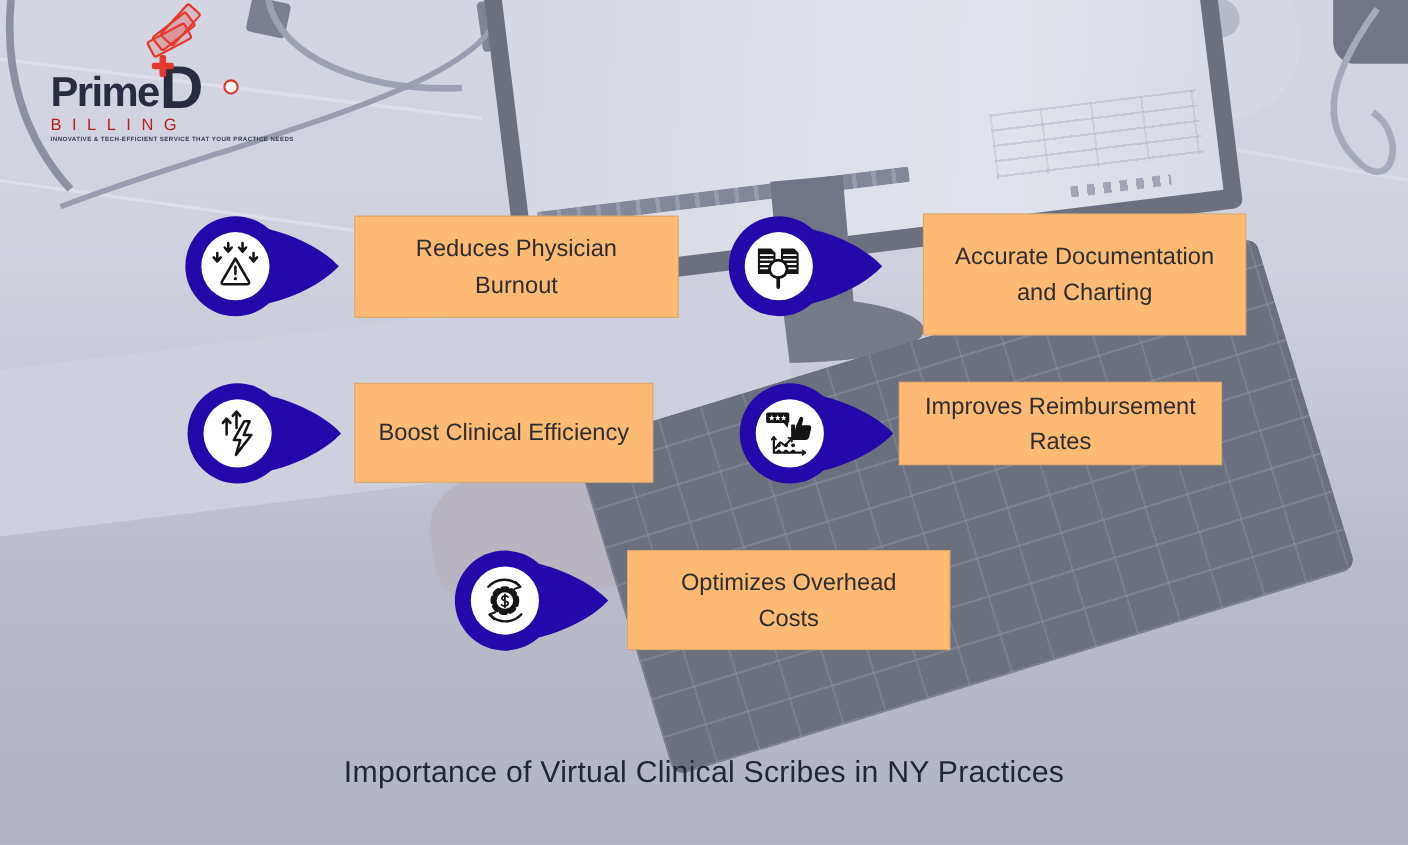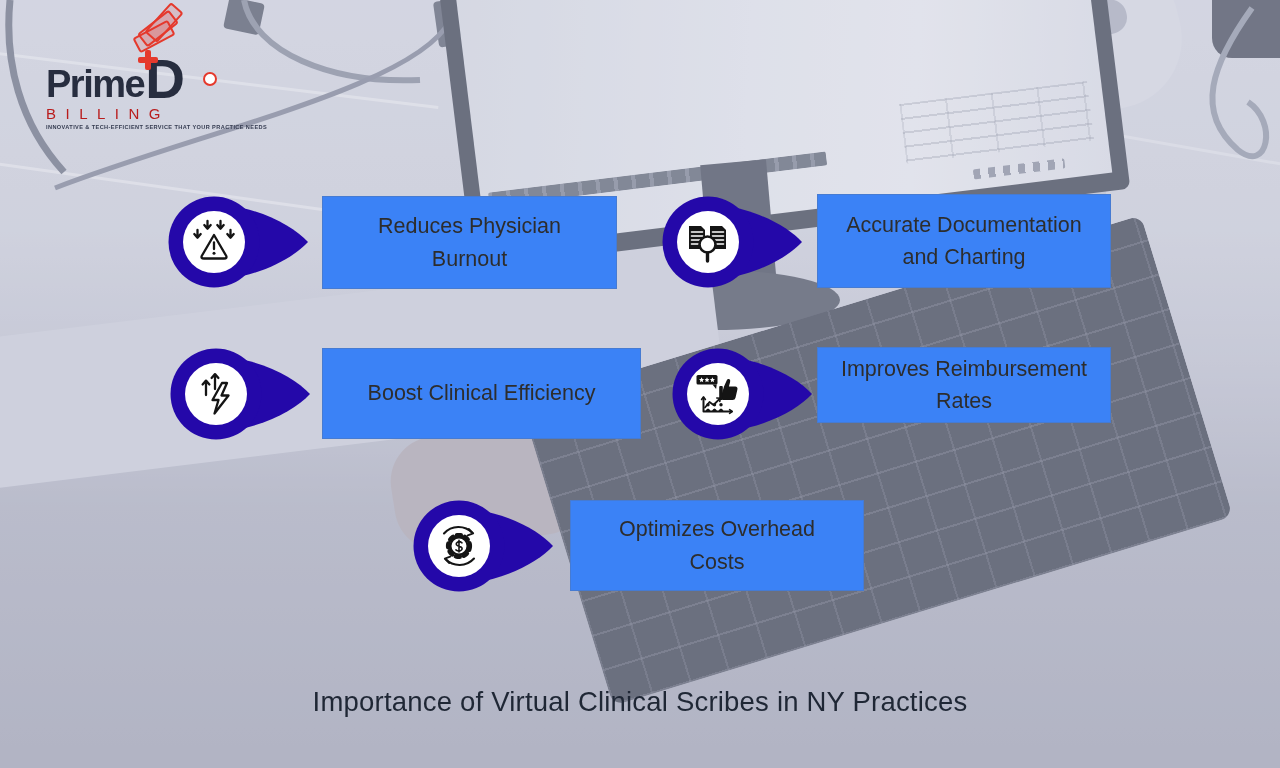--- a/index.html
+++ b/index.html
@@ -58,21 +58,21 @@
   .c3{left:24px;top:0px;transform:rotate(-48deg);}
   .logo-cross{position:absolute;left:92px;top:-8px;width:20px;height:20px;}
   .logo-cross::before{content:"";position:absolute;left:7px;top:0;width:6px;height:20px;background:#e5392c;border-radius:2px;}
   .logo-cross::after{content:"";position:absolute;left:0;top:7px;width:20px;height:6px;background:#e5392c;border-radius:2px;}
   .logo-scope{position:absolute;right:4px;top:14px;width:10px;height:10px;border:2px solid #e5392c;border-radius:50%;background:#fff;}
   .logo-billing{font-size:15px;color:#b91c1c;letter-spacing:9.5px;margin-top:4px;font-weight:500;}
   .logo-tagline{font-size:5.6px;color:#343b50;letter-spacing:.4px;margin-top:2px;white-space:nowrap;font-weight:bold;}
   
   .callout{position:absolute;}
   .pin{position:absolute;}
-  .box{position:absolute;background:#3b82f6;border:1px solid rgba(110,100,80,.22);
+  .box{position:absolute;background:#fdba74;border:1px solid rgba(110,100,80,.22);
     display:flex;align-items:center;justify-content:center;text-align:center;
     color:#2d2d2d;font-size:21.5px;line-height:1.5;padding:6px 18px;box-sizing:border-box;}
   .ic{stroke:#141414;stroke-width:2.3;fill:none;stroke-linecap:round;stroke-linejoin:round;}
   .ic .fill{fill:#141414;stroke:none;}
   .ic .wline{stroke:#fff;stroke-width:1.6;}
   
   #title{position:absolute;left:0;right:0;top:686px;text-align:center;
     font-size:27.5px;font-weight:500;color:#1f2735;letter-spacing:.2px;}
 </style>
 </head>
@@ -162,35 +162,35 @@
             <line x1="7.5" y1="26" x2="18.5" y2="26"></line>
           <line x1="28.5" y1="14" x2="39.5" y2="14"></line>
             <line x1="28.5" y1="18" x2="39.5" y2="18"></line>
           <line x1="28.5" y1="22" x2="39.5" y2="22"></line>
             <line x1="28.5" y1="26" x2="39.5" y2="26"></line>
         </g>
         <circle cx="23.5" cy="26.5" r="8" fill="#fff" stroke="#141414" stroke-width="2.6"></circle>
         <line x1="23.5" y1="35" x2="23.5" y2="43" stroke-width="3.4"></line>
       </g>
     </svg>
-    <div class="box" style="left:817px;top:194px;width:294px;height:94px">Accurate Documentation and Charting</div>
+    <div class="box" style="left:839px;top:194px;width:294px;height:111px">Accurate Documentation and Charting</div>
   </div>
 
   <div class="callout">
     <svg class="pin" style="left:170px;top:348px" width="145" height="92" viewBox="0 0 145 92">
       <path d="M60 9 C 98 15, 126 31, 140 46 C 126 61, 98 77, 60 83 Z" fill="#2408A9"></path>
       <circle cx="46" cy="46" r="45.5" fill="#2408A9"></circle>
       <circle cx="46" cy="46" r="31" fill="#fff"></circle>
       <g class="ic" transform="translate(22,22)">
         <path d="M14 25 V11 M10.6 14.5 L14 10.6 L17.4 14.5"></path>
         <path d="M23 19 V4.5 M19.6 8 L23 4.1 L26.4 8"></path>
         <path d="M30 13 L20.5 30 H26.5 L22.5 43.5 L36.5 25.5 H29.5 L35 13 Z"></path>
       </g>
     </svg>
-    <div class="box" style="left:322px;top:348px;width:319px;height:91px">Boost Clinical Efficiency</div>
+    <div class="box" style="left:322px;top:348px;width:272px;height:91px">Boost Clinical Efficiency</div>
   </div>
 
   <div class="callout">
     <svg class="pin" style="left:672px;top:348px" width="145" height="92" viewBox="0 0 145 92">
       <path d="M60 9 C 98 15, 126 31, 140 46 C 126 61, 98 77, 60 83 Z" fill="#2408A9"></path>
       <circle cx="46" cy="46" r="45.5" fill="#2408A9"></circle>
       <circle cx="46" cy="46" r="31" fill="#fff"></circle>
       <g class="ic" transform="translate(22,22)">
         <rect class="fill" x="2.5" y="5" width="21" height="9.5" rx="1.5"></rect>
         <path class="fill" d="M18.5 14.5 l3.6 4.6 l0.6 -4.6 Z"></path>

